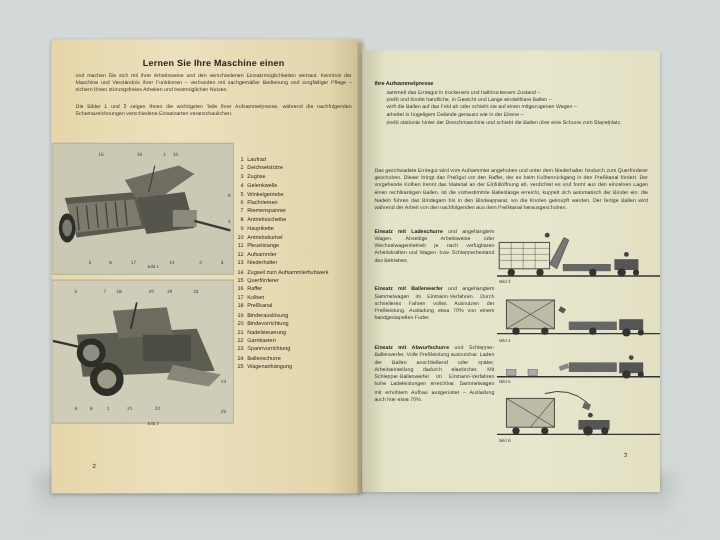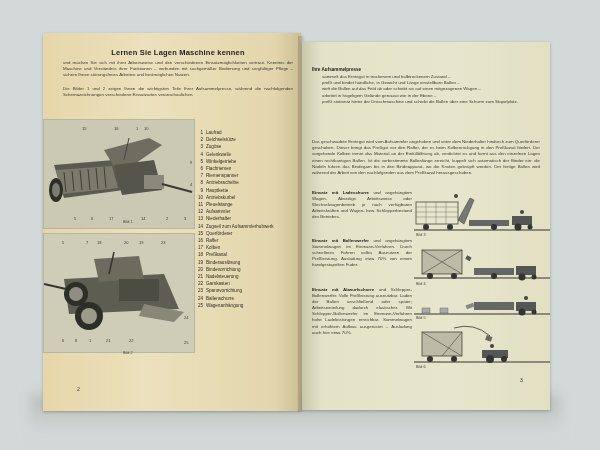--- a/index.html
+++ b/index.html
@@ -24,21 +24,21 @@
   .sec b{color:#1d1d18;}
   .diag{position:absolute;}
   .diag svg{display:block;}
 </style>
 </head>
 <body>
 
 <div class="bg-shadow"></div>
 
 <div class="page left">
-  <div class="title">Lernen Sie Lagen Maschine kennen</div>
+  <div class="title">Lernen Sie Ihre Maschine einen</div>
   <div class="para" style="left:20px;top:27px;width:230px;">und machen Sie sich mit ihrer Arbeitsweise und den verschiedenen Einsatzmöglichkeiten vertraut. Kenntnis der Maschine und Verständnis ihrer Funktionen – verbunden mit sachgemäßer Bedienung und sorgfältiger Pflege – sichern Ihnen störungsfreies Arbeiten und bestmöglichen Nutzen.</div>
   <div class="para" style="left:20px;top:53px;width:230px;">Die Bilder 1 und 2 zeigen Ihnen die wichtigsten Teile Ihrer Aufsammelpresse, während die nachfolgenden Schemazeichnungen verschiedene Einsatzarten veranschaulichen.</div>
 
   <div class="fig" style="left:0px;top:86px;width:150px;height:108px;">
     <svg viewBox="0 0 150 108">
       <rect width="150" height="108" fill="#cbc8b3"></rect>
       <polygon points="10,45 70,40 80,70 20,78" fill="#5a5a50"></polygon>
       <polygon points="12,50 68,46 74,68 18,74" fill="#7b7a6c"></polygon>
       <g stroke="#3f3e36" stroke-width="1">
         <line x1="20" y1="52" x2="22" y2="72"></line>

